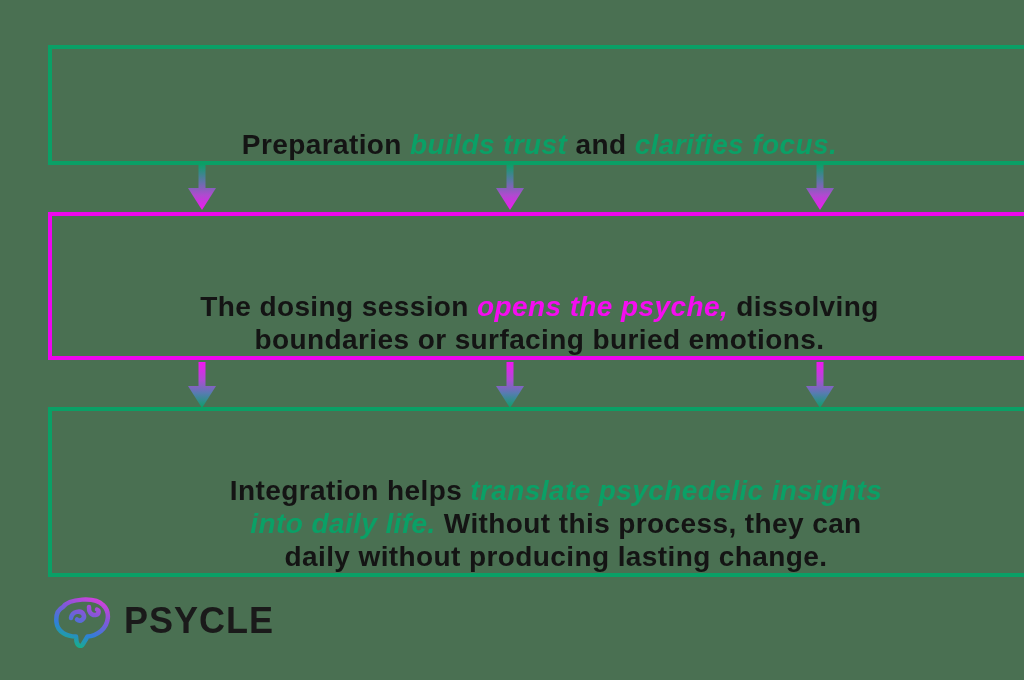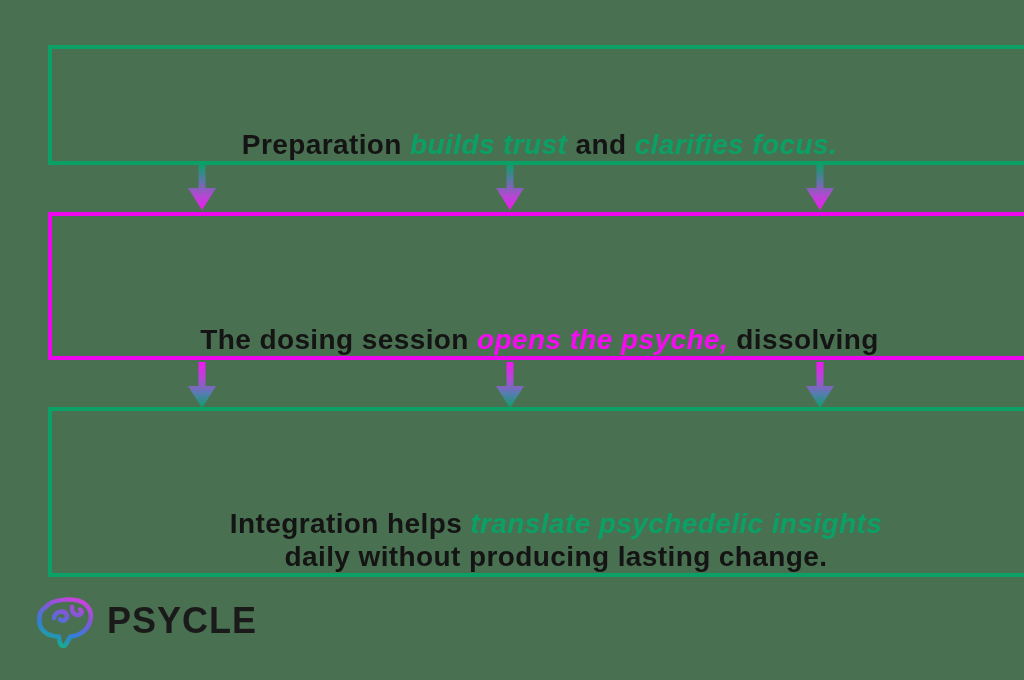--- a/index.html
+++ b/index.html
@@ -41,21 +41,21 @@
     width: 32px;
     height: 46px;
   }
   .arrow-row1 { top: 164px; }
   .arrow-row2 { top: 362px; }
   .arrow-col1 { left: 186px; }
   .arrow-col2 { left: 494px; }
   .arrow-col3 { left: 804px; }
   .logo {
     position: absolute;
-    left: 33px;
+    left: 50px;
     top: 594px;
     display: flex;
     align-items: center;
     gap: 12px;
   }
   .logo-text {
     font-size: 36px;
     font-weight: 800;
     letter-spacing: 1px;
   }
@@ -104,39 +104,41 @@
     <polygon points="2,24 30,24 16,46" fill="url(#grad-down1)"></polygon>
   </svg>
   <svg class="arrow arrow-row1 arrow-col3" viewBox="0 0 32 46">
     <rect x="12.5" y="0" width="7" height="26" fill="url(#grad-down1)"></rect>
     <polygon points="2,24 30,24 16,46" fill="url(#grad-down1)"></polygon>
   </svg>
 
   <div class="box box-2" style="border-color: rgb(238, 6, 238);">
     <div class="box-text" style="color: rgb(20, 20, 20);">
         <div><span>The dosing session </span><span class="hl" style="color: rgb(245, 12, 240);">opens the psyche,</span><span> dissolving</span></div>
+        <div><span>boundaries or surfacing buried emotions.</span></div>
       </div>
   </div>
 
   <svg class="arrow arrow-row2 arrow-col1" viewBox="0 0 32 46">
     <rect x="12.5" y="0" width="7" height="26" fill="url(#grad-down2)"></rect>
     <polygon points="2,24 30,24 16,46" fill="url(#grad-down2)"></polygon>
   </svg>
   <svg class="arrow arrow-row2 arrow-col2" viewBox="0 0 32 46">
     <rect x="12.5" y="0" width="7" height="26" fill="url(#grad-down2)"></rect>
     <polygon points="2,24 30,24 16,46" fill="url(#grad-down2)"></polygon>
   </svg>
   <svg class="arrow arrow-row2 arrow-col3" viewBox="0 0 32 46">
     <rect x="12.5" y="0" width="7" height="26" fill="url(#grad-down2)"></rect>
     <polygon points="2,24 30,24 16,46" fill="url(#grad-down2)"></polygon>
   </svg>
 
   <div class="box box-3" style="border-color: rgb(10, 160, 102);">
     <div class="box-text" style="color: rgb(20, 20, 20); margin-left: 33px;">
         <div><span>Integration helps </span><span class="hl" style="color: rgb(10, 160, 102);">translate psychedelic insights</span></div>
+        <div><span class="hl" style="color: rgb(10, 160, 102);">into daily life.</span><span> Without this process, they can</span></div>
         <div><span>daily without producing lasting change.</span></div>
       </div>
   </div>
 
   <div class="logo">
     <svg width="62" height="54" viewBox="0 0 62 54">
       <g fill="none" stroke="url(#grad-brain)" stroke-width="4.5" stroke-linecap="round" stroke-linejoin="round">
         <path d="M 13 13 C 19 4.5, 45 2.5, 53 11 C 60.5 18, 59 30, 51 37 C 46 41, 41 42.5, 37.5 42.5 L 33 50 C 31 53.5, 27.5 52, 26.5 47.5 L 26 42.5 C 17 42.5, 7.5 38, 6.5 28.5 C 5.5 19.5, 8 15.5, 13 13 Z"></path>
         <path d="M 21 24 C 22 17.5, 31 15.5, 33.5 20.5 C 35.5 24.5, 30.5 28.5, 27 25.5"></path>
         <path d="M 39 13 C 38.5 17.5, 41 21.5, 45.5 21 C 49 20.5, 49.5 16.5, 47 15.5"></path>

